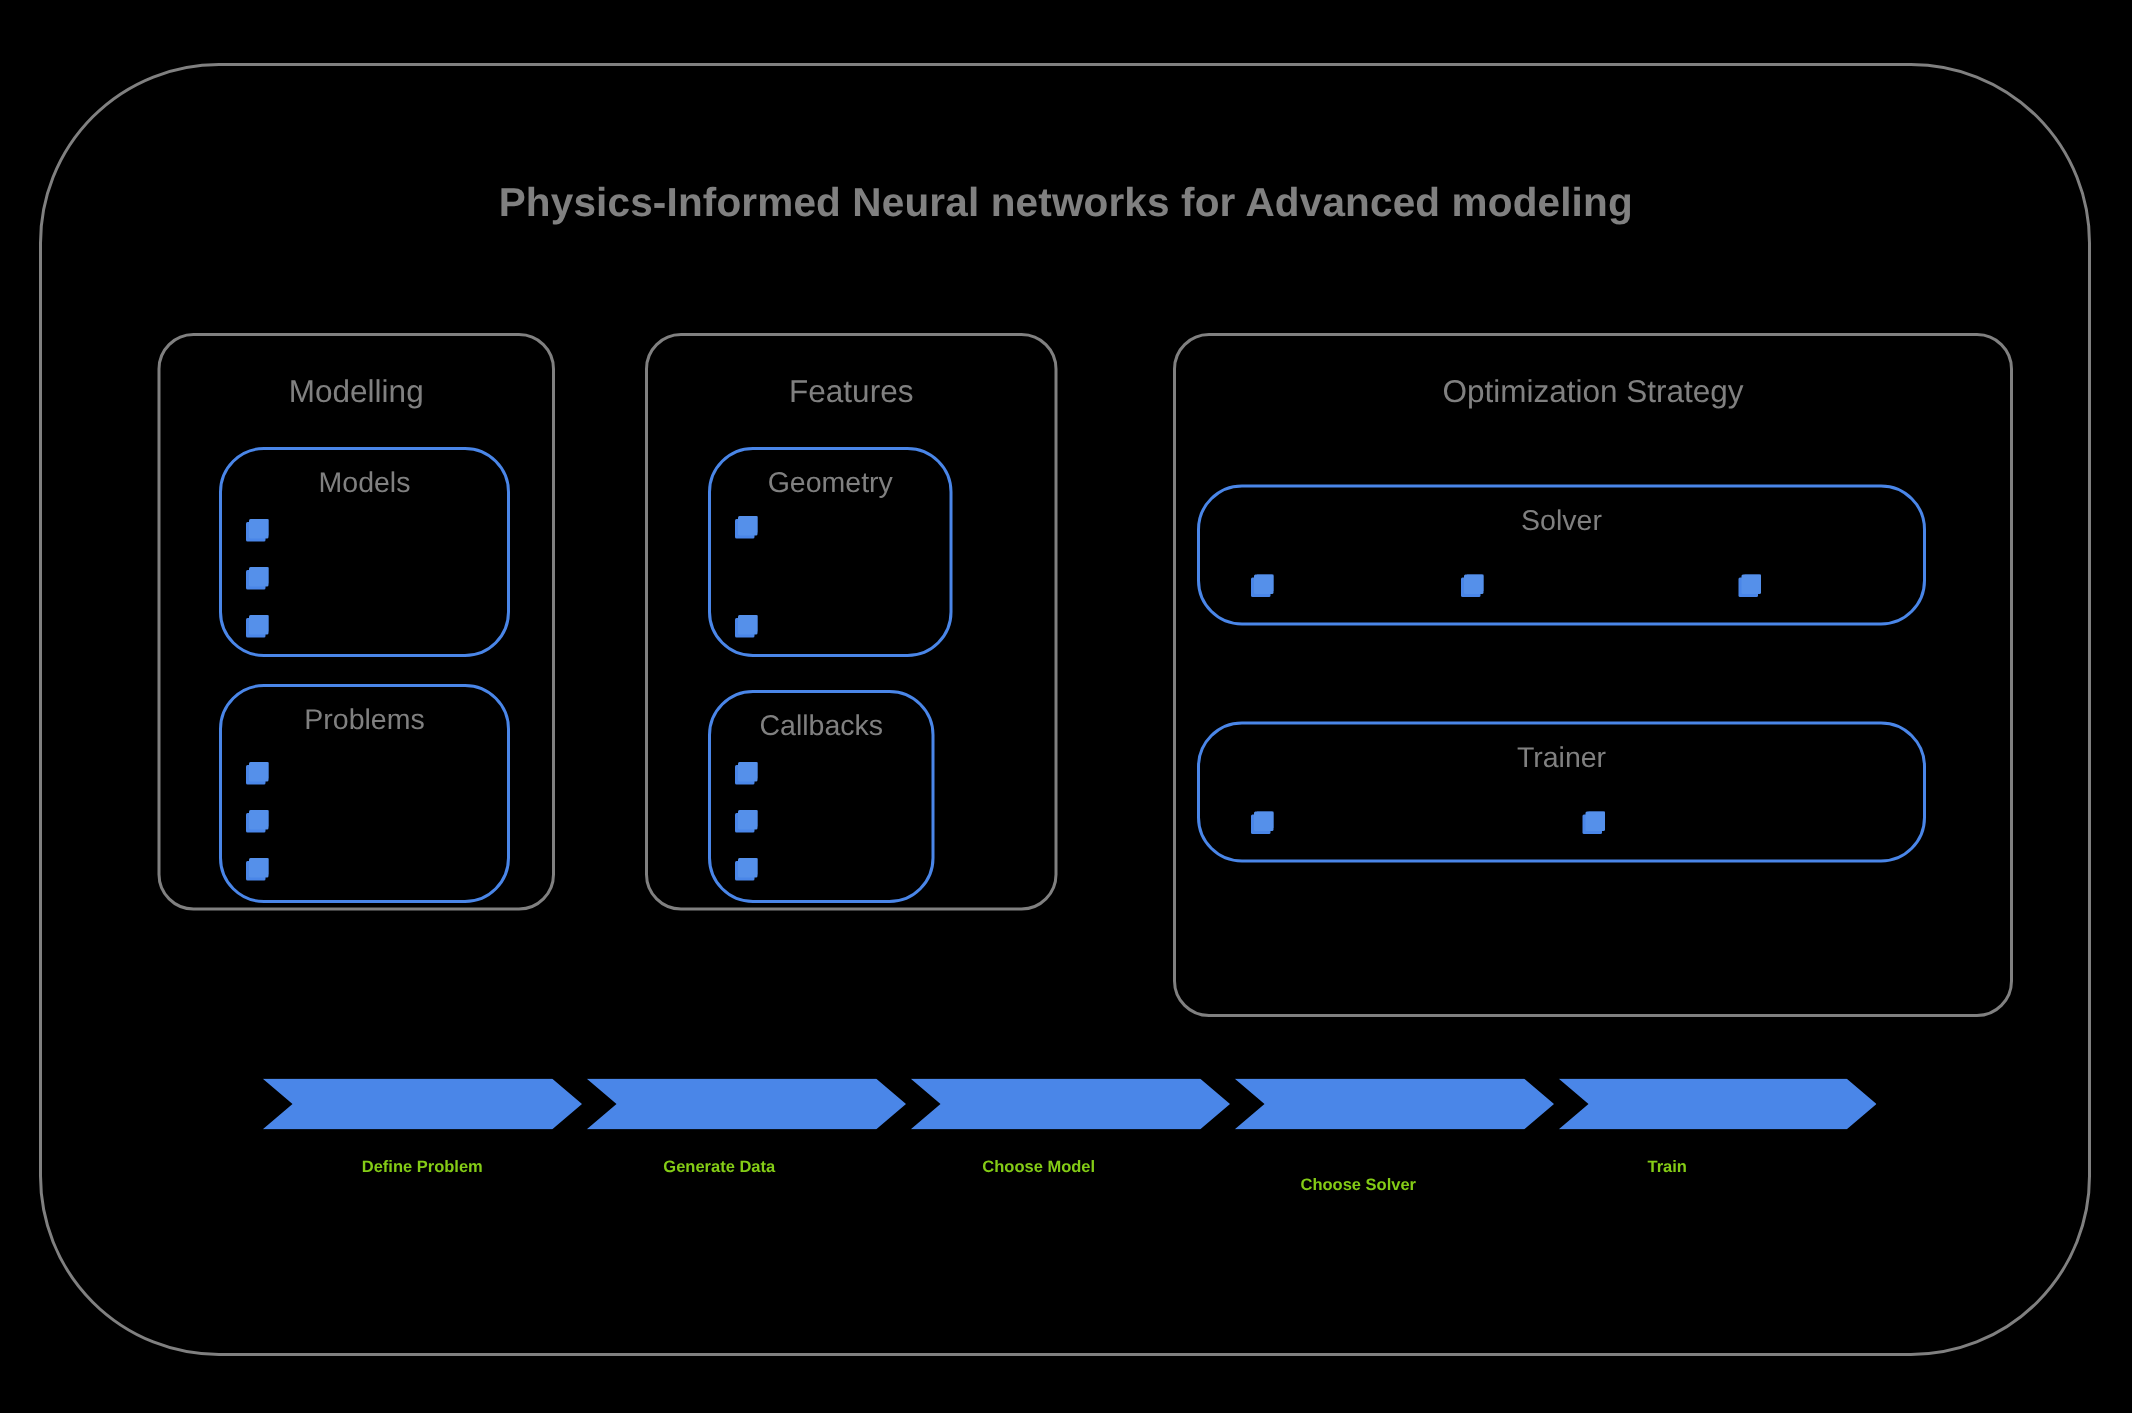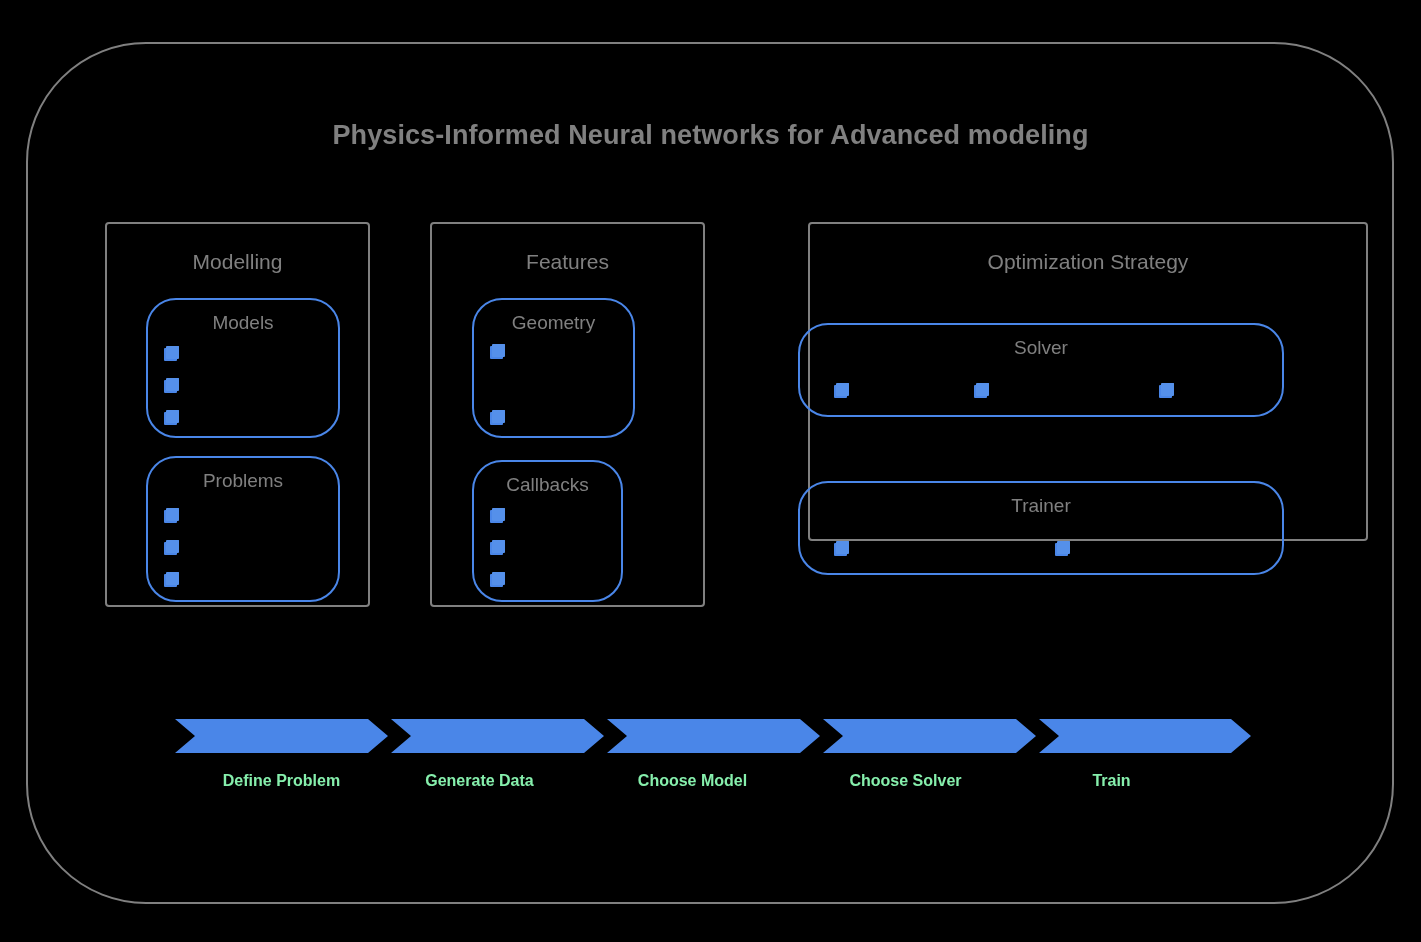--- a/index.html
+++ b/index.html
@@ -47,37 +47,37 @@
     font-size: 27px;
     font-weight: bold;
     letter-spacing: 0.1px;
     margin-top: 20px;
   }
 
   
   .group-panel {
     position: absolute;
     border: 2px solid #808080;
-    border-radius: 4px;
+    border-radius: 24px;
     box-sizing: border-box;
   }
   .group-title {
     position: absolute;
     left: 0;
     width: 100%;
     text-align: center;
     color: #808080;
     font-size: 21px;
     font-weight: normal;
     top: 26px;
   }
 
   #panel-modelling { left: 105px;  top: 222px; width: 265px; height: 385px; }
   #panel-features  { left: 430px;  top: 222px; width: 275px; height: 385px; }
-  #panel-optim     { left: 808px;  top: 222px; width: 560px; height: 319px; text-decoration: underline; }
+  #panel-optim     { left: 782px;  top: 222px; width: 560px; height: 456px; text-decoration: underline; }
 
   
   .card {
     position: absolute;
     border: 2.5px solid #4a86e8;
     border-radius: 30px;
     box-sizing: border-box;
   }
   .card-title {
     position: absolute;
@@ -134,22 +134,22 @@
   }
   .chev-first {
     clip-path: polygon(0 0, calc(100% - 20px) 0, 100% 50%, calc(100% - 20px) 100%, 0 100%, 20px 50%);
   }
   .chev-last {
     clip-path: polygon(0 0, calc(100% - 20px) 0, 100% 50%, calc(100% - 20px) 100%, 0 100%, 20px 50%);
   }
   .step-label {
     position: absolute;
     top: 772px;
-    color: #86efac;
-    font-size: 16px;
+    color: #84cc16;
+    font-size: 11px;
     font-weight: bold;
     text-align: center;
     white-space: nowrap;
   }
 </style>
 </head>
 <body>
 
 <div id="canvas">
 
@@ -213,16 +213,16 @@
     <div class="chevron chev-first" style="left:0px;   width:213px;"></div>
     <div class="chevron chev-mid" style="left:216px; width:213px;"></div>
     <div class="chevron chev-mid" style="left:432px; width:213px;"></div>
     <div class="chevron chev-mid" style="left:648px; width:213px;"></div>
     <div class="chevron chev-last" style="left:864px; width:212px;"></div>
   </div>
 
   <div class="step-label" style="left:175px; width:213px;">Define Problem</div>
   <div class="step-label" style="left:373px; width:213px;">Generate Data</div>
   <div class="step-label" style="left:586px; width:213px;">Choose Model</div>
-  <div class="step-label" style="left:799px; width:213px;">Choose Solver</div>
+  <div class="step-label" style="left:799px; width:213px;margin-top:12px;">Choose Solver</div>
   <div class="step-label" style="left:1005px; width:213px;">Train</div>
 
 </div>
 
 </body></html>

